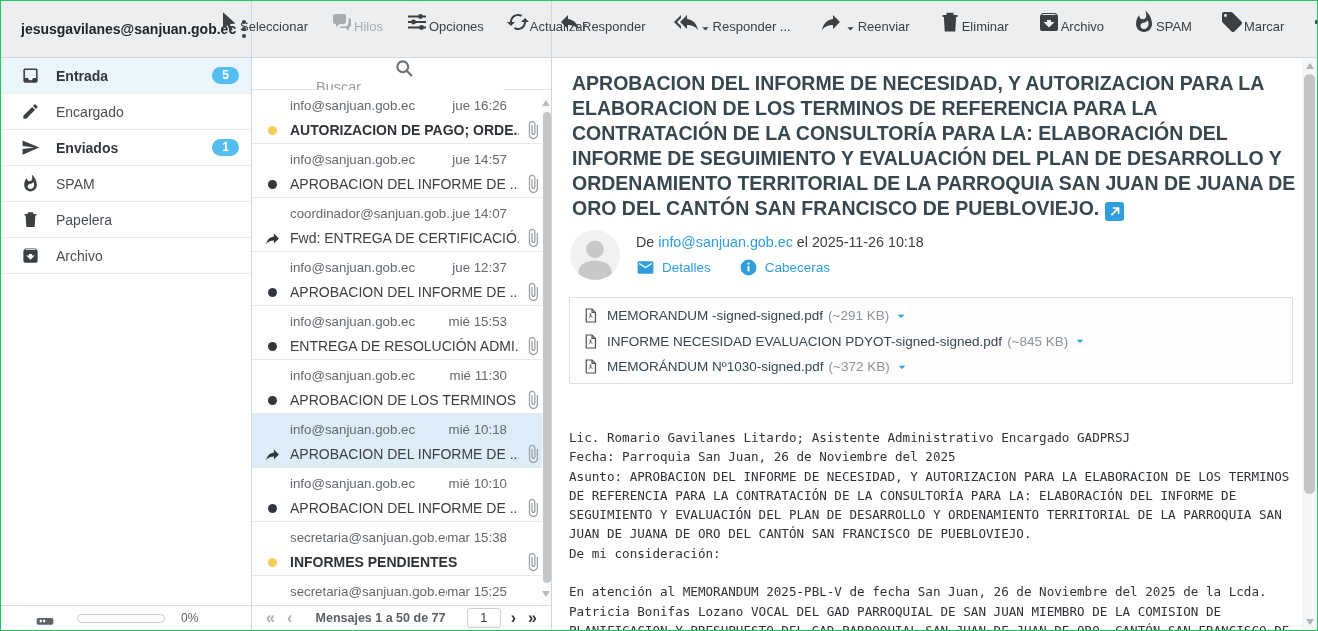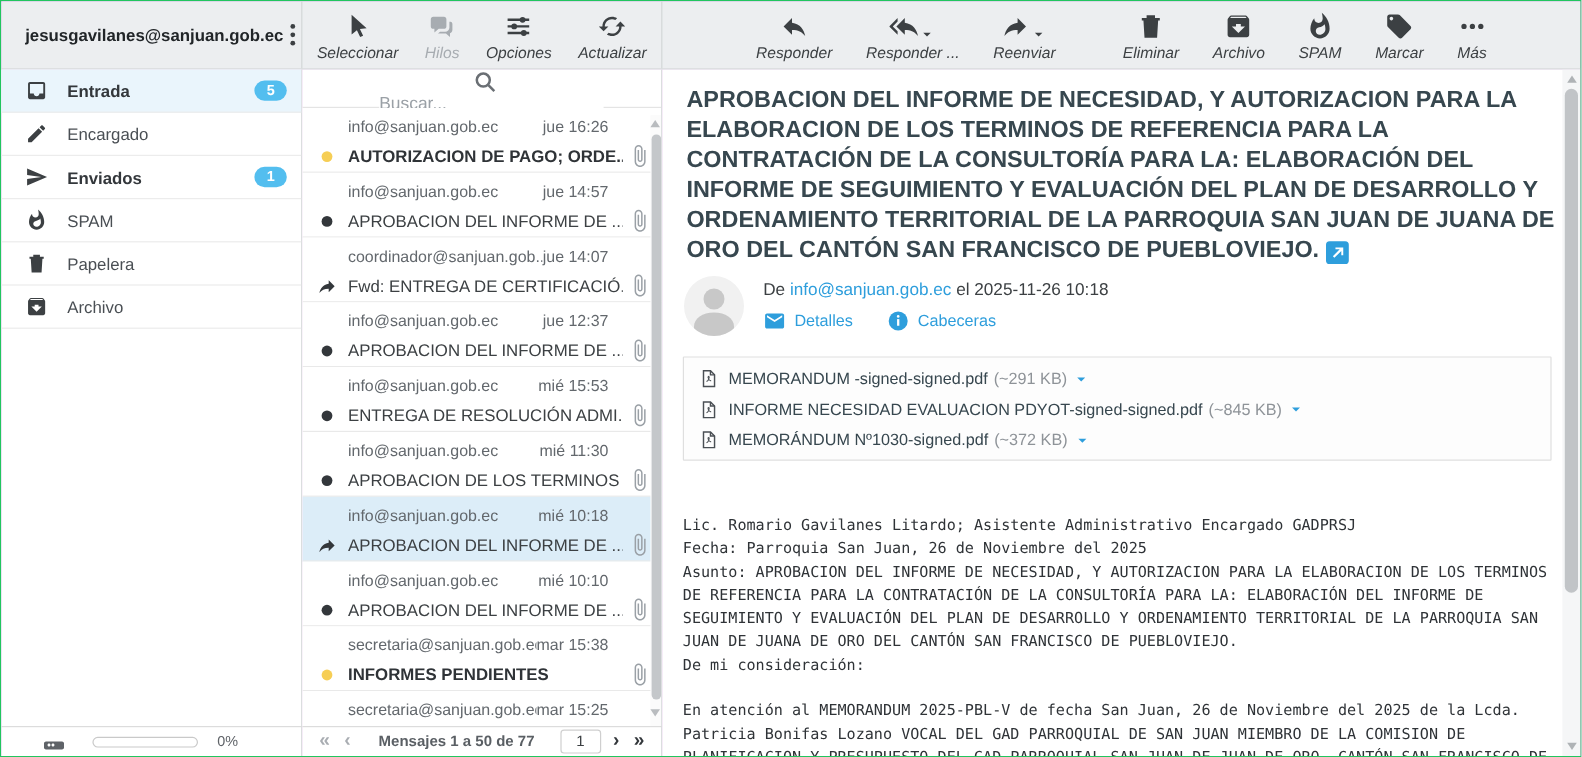--- a/index.html
+++ b/index.html
@@ -8,28 +8,28 @@
   #app { position:relative; width:1318px; height:631px; background:#f0abfc; overflow:hidden; border:1px solid #22c55e; }
 
   
   .toolbar { position:absolute; top:0; left:0; right:0; height:57px; background:#ECEEF0; border-bottom:1px solid #D3D6D8; display:flex; }
   .tb-account { width:251px; display:flex; align-items:center; justify-content:space-between; padding:0 10px 0 20px; border-right:1px solid #D3D6D8; }
   .tb-account .email { font-size:14px; font-weight:bold; color:#212528; }
   .kebab { display:flex; flex-direction:column; gap:3px; padding:4px 6px; cursor:pointer; }
   .kebab i { width:4px; height:4px; border-radius:50%; background:#3C4043; display:block; }
   .tb-left { width:300px; display:flex; justify-content:center; align-items:flex-start; gap:10px; padding-top:7px; border-right:1px solid #D3D6D8; }
   .tb-right { flex:1; display:flex; justify-content:center; align-items:flex-start; gap:16px; padding-top:7px; }
-  .tbtn { display:flex; flex-direction:column; align-items:center; color:#3C4043; font-size:13px; padding:0 6px; cursor:pointer;font-style:italic; }
+  .tbtn { display:flex; flex-direction:row; align-items:flex-end; color:#3C4043; font-size:13px; padding:0 6px; cursor:pointer; }
   .tbtn .irow { display:flex; align-items:flex-end; height:26px; }
   .tbtn svg { width:24px; height:24px; fill:#3C4043; }
   .tbtn.disabled { color:#A7ACB1; }
   .tbtn.disabled svg { fill:#A7ACB1; }
   .tbtn .lbl { margin-top:2px; white-space:nowrap; }
   .caret16 { width:15px !important; height:15px !important; margin-left:0px; margin-bottom:-2px; }
-  .gap-before { margin-left:28px; }
+  .gap-before { }
 
   
   .sidebar { position:absolute; top:57px; left:0; width:251px; bottom:25px; background:#fff; border-right:1px solid #D3D6D8; }
   .folder { height:36px; display:flex; align-items:center; padding:0 12px 0 20px; border-bottom:1px solid #ECECEC; font-size:14px; color:#4A4F54; cursor:pointer; }
   .folder svg { width:19px; height:19px; fill:#3C4043; margin-right:16px; flex:none; }
   .folder.active { background:#EAF5FC; }
   .folder.bold .flabel { font-weight:bold; color:#33373B; }
   .badge { margin-left:auto; background:#53BEEF; color:#fff; font-size:12px; font-weight:bold; border-radius:10px; padding:2px 10px; line-height:13px; }
 
   

